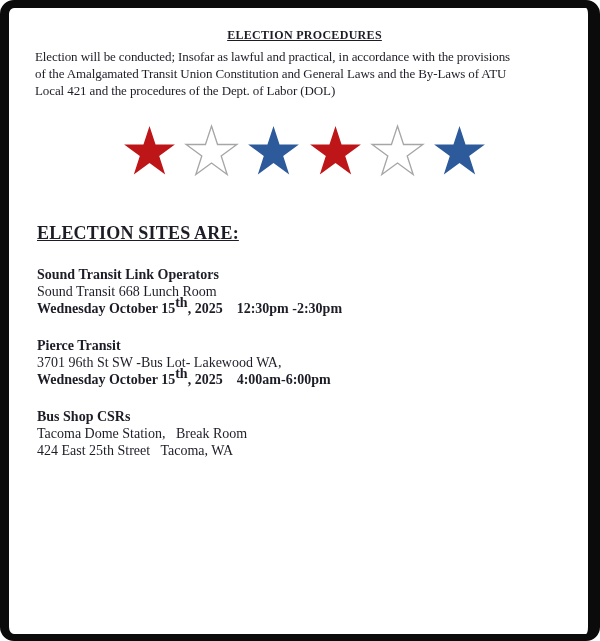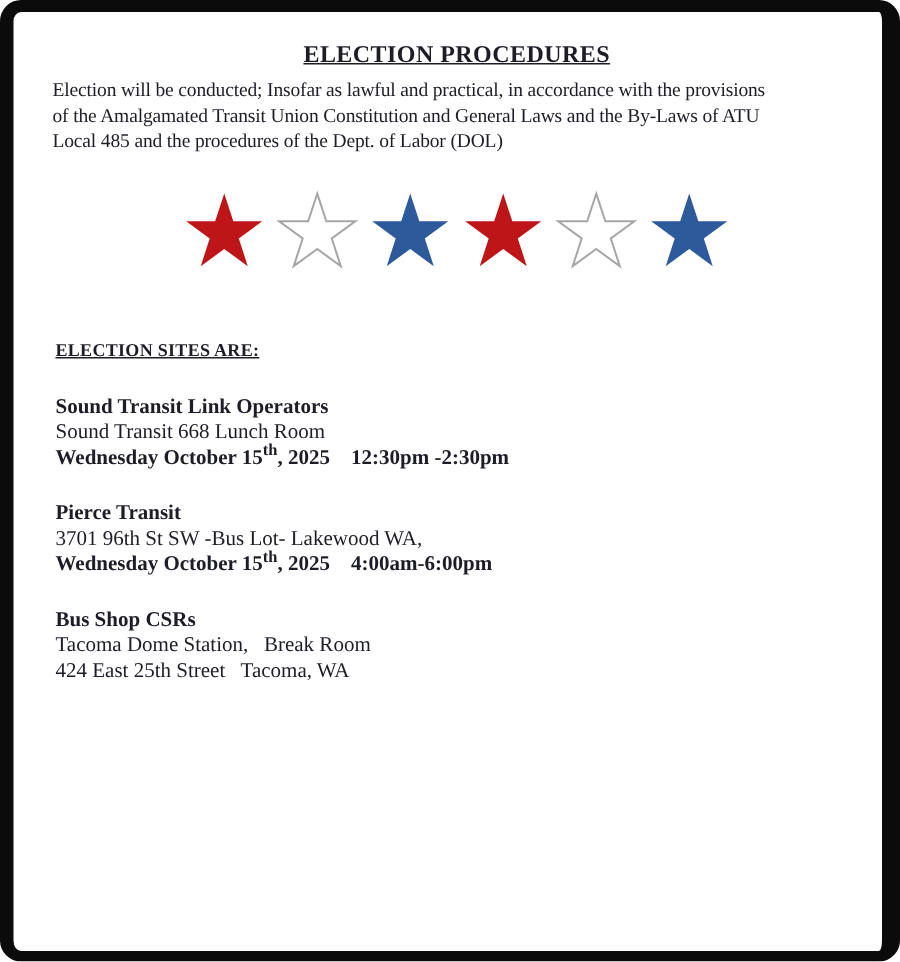--- a/index.html
+++ b/index.html
@@ -14,61 +14,61 @@
     border-width: 8px 12px 7px 9px;
     border-radius: 14px;
     overflow: hidden;
     font-family: "Liberation Serif", serif;
     color: #1d1d27;
   }
   .content { padding: 20px 14px 0 26px; }
   .title {
     text-align: center;
     font-weight: bold;
-    font-size: 16px;
+    font-size: 12px;
     letter-spacing: 0.3px;
     text-decoration: underline;
     margin: 0 0 5px 0;
   }
   .intro { font-size: 13px; line-height: 17px; letter-spacing: -0.1px; }
   .intro-line { white-space: pre; }
   .stars-row {
     display: flex;
     justify-content: center;
     align-items: center;
     gap: 5px;
     margin-top: 22px;
     height: 60px;
   }
   .star { width: 57px; height: 56px; display: block; }
   .sites-heading {
     font-weight: bold;
-    font-size: 12px;
+    font-size: 18px;
     text-decoration: underline;
     letter-spacing: 0.2px;
     margin: 42px 0 22px 2px;
   }
   .site { margin: 0 0 20px 2px; font-size: 14px; line-height: 17px; }
   .site-name { font-weight: bold; }
   .site-line { white-space: pre; }
   .site-date { font-weight: bold; white-space: pre; }
-  .site-date sup { font-size: 11px; line-height: 0; }
+  .site-date sup { font-size: 14px; line-height: 0; }
 </style>
 </head>
 <body>
 
 <div class="page">
   <div class="content">
 
     <div class="title">ELECTION PROCEDURES</div>
 
     <div class="intro">
       <div class="intro-line">Election will be conducted; Insofar as lawful and practical, in accordance with the provisions</div>
       <div class="intro-line">of the Amalgamated Transit Union Constitution and General Laws and the By-Laws of ATU</div>
-      <div class="intro-line">Local 485 and the procedures of the Dept. of Labor (DOL)</div>
+      <div class="intro-line">Local 421 and the procedures of the Dept. of Labor (DOL)</div>
     </div>
 
     <div class="stars-row">
         <svg viewBox="0 0 64 60" class="star">
           <polygon points="32,2 38.8,22.7 60.5,22.7 42.9,35.6 49.6,56.3 32,43.5 14.4,56.3 21.1,35.6 3.5,22.7 25.2,22.7" fill="#be1618"></polygon>
         </svg>
         <svg viewBox="0 0 64 60" class="star">
           <polygon points="32,2 38.8,22.7 60.5,22.7 42.9,35.6 49.6,56.3 32,43.5 14.4,56.3 21.1,35.6 3.5,22.7 25.2,22.7" fill="#ffffff" stroke="#a6a6a6" stroke-width="1.5"></polygon>
         </svg>
         <svg viewBox="0 0 64 60" class="star">

